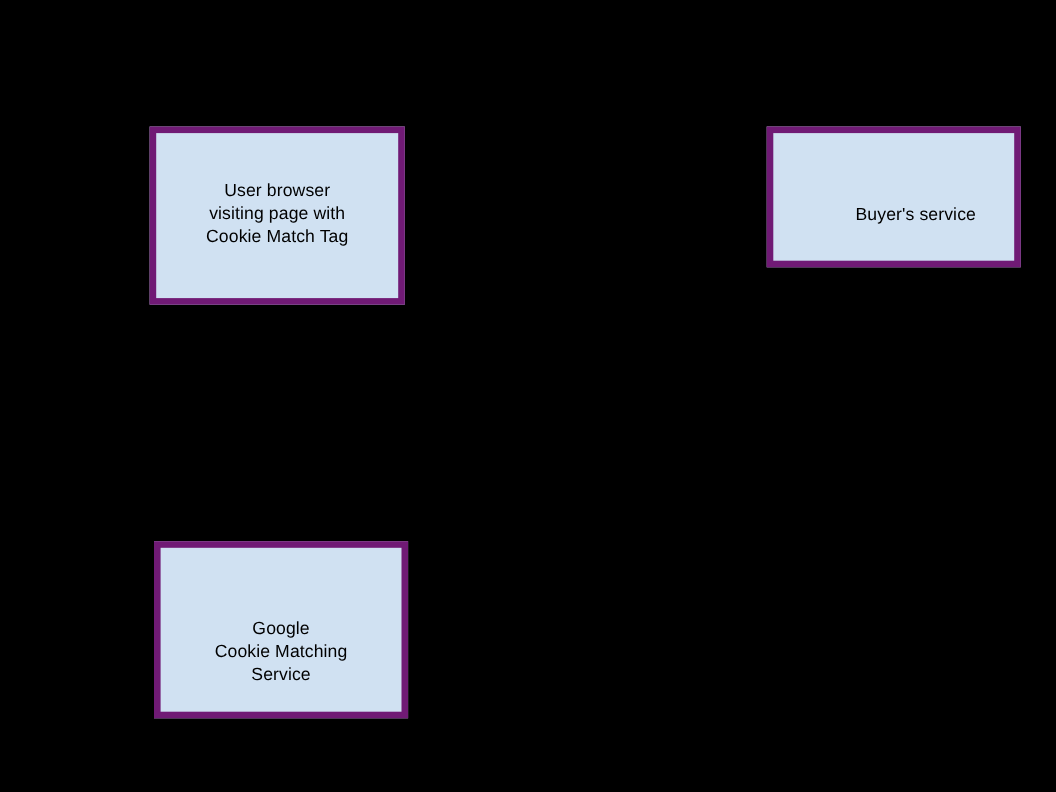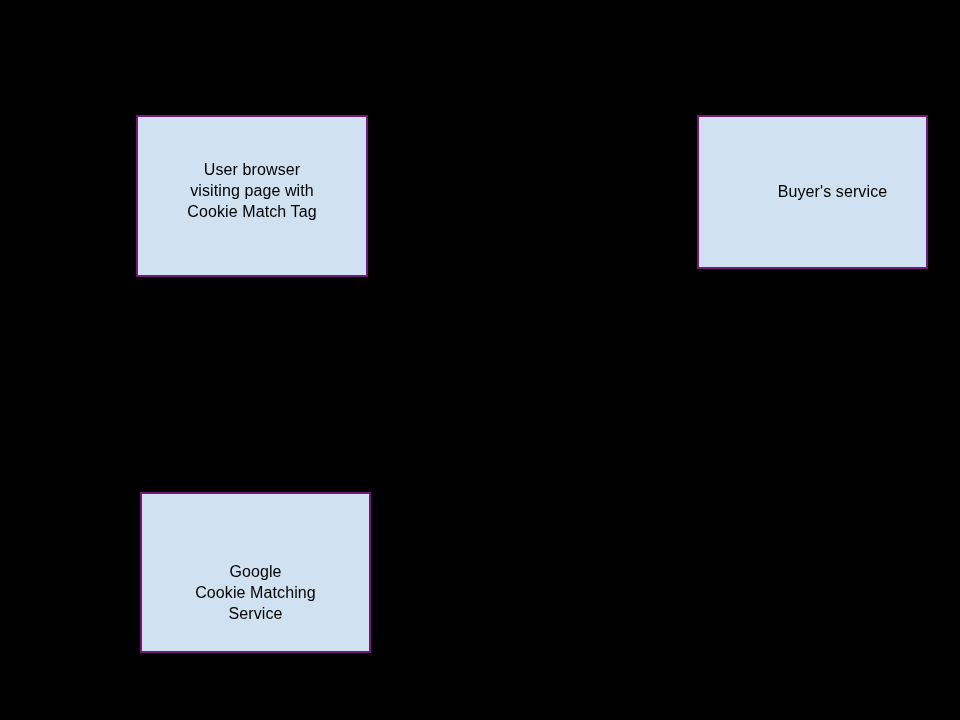--- a/index.html
+++ b/index.html
@@ -17,21 +17,21 @@
   #canvas {
     position: relative;
     width: 960px;
     height: 720px;
     background: #000000;
   }
   .node {
     position: absolute;
     box-sizing: border-box;
     background: #d0e1f2;
-    border: 2px solid #701a75;
+    border: 6px solid #701a75;
     display: flex;
     flex-direction: column;
     align-items: center;
     justify-content: flex-start;
     text-align: center;
     color: #000000;
   }
   .node-label {
     font-size: 16px;
     line-height: 21px;
@@ -47,21 +47,21 @@
     height: 162px;
   }
   #node-user-browser .node-label {
     margin-top: 42px;
   }
   
   #node-buyers-service {
     left: 697px;
     top: 115px;
     width: 231px;
-    height: 154px;
+    height: 128px;
     padding-left: 40px;
   }
   #node-buyers-service .node-label {
     margin-top: 64px;
   }
   
   #node-google-cms {
     left: 140px;
     top: 492px;
     width: 231px;

